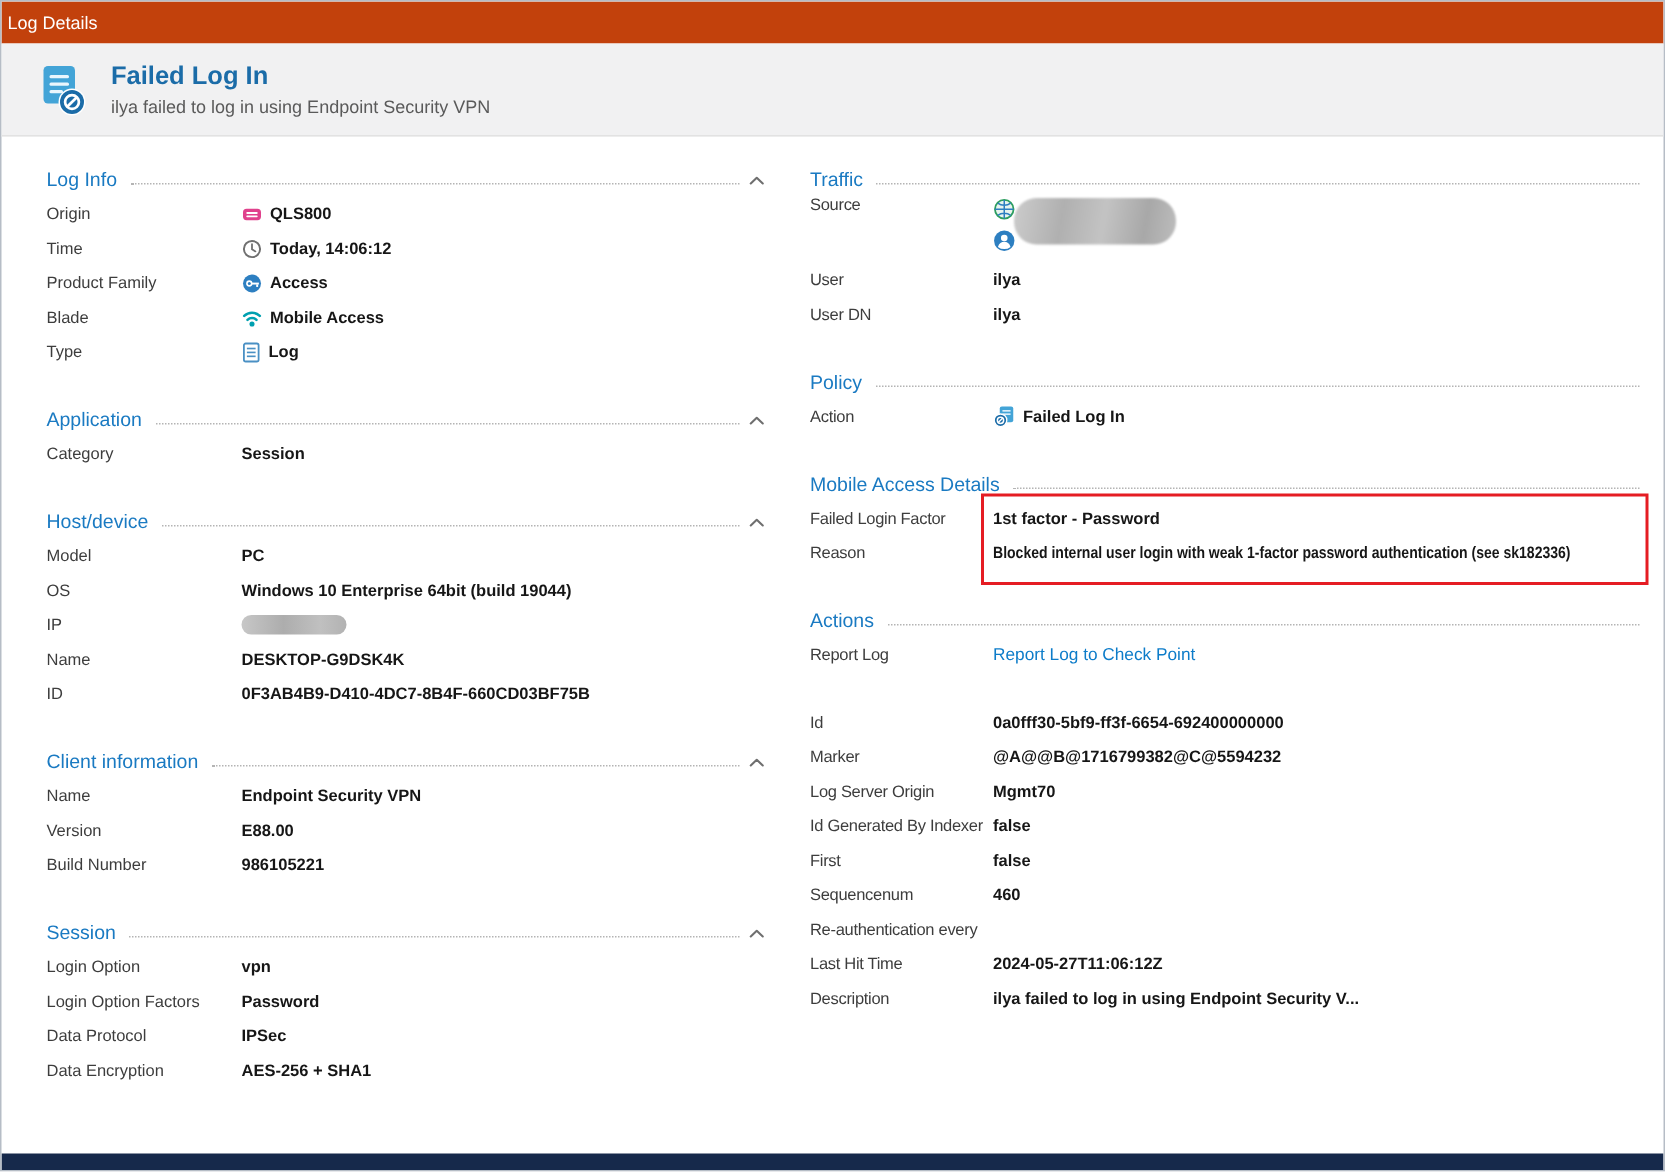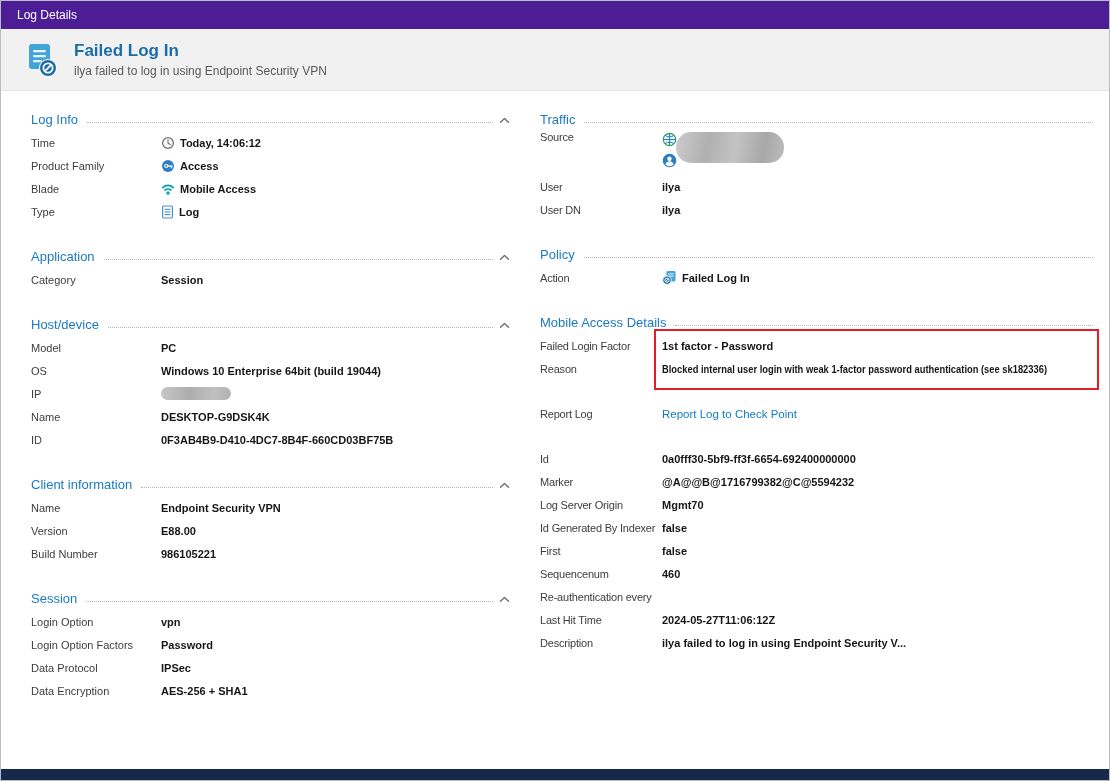--- a/index.html
+++ b/index.html
@@ -1,18 +1,18 @@
 <!DOCTYPE html>
 <html><head>
 <meta charset="utf-8">
 <style>
   html,body{margin:0;padding:0;}
   body{font-family:"Liberation Sans",sans-serif;background:#e9e9e9;}
   .window{width:1110px;height:781px;background:#fff;position:relative;overflow:hidden;border:1px solid #b6bdc6;box-sizing:border-box;}
-  .titlebar{height:28px;background:#4c1d95;color:#fff;display:flex;align-items:center;padding:0 16px;font-size:12px;box-sizing:border-box;}
+  .titlebar{height:28px;background:#c2410c;color:#fff;display:flex;align-items:center;padding:0 4px;font-size:12px;box-sizing:border-box;}
   .header{height:62px;background:#f1f1f2;border-bottom:1px solid #e2e2e2;display:flex;align-items:center;padding-left:22px;gap:15px;box-sizing:border-box;}
   .hicon{flex:0 0 auto;}
   .htitle{color:#1b6ca8;font-size:17px;font-weight:700;}
   .hsub{color:#5a5a5a;font-size:12px;margin-top:3px;}
   .content{display:flex;padding:17px 16px 0 30px;align-items:flex-start;}
   .col{box-sizing:border-box;}
   .col-left{width:487px;}
   .col-right{width:553px;margin-left:30px;}
   .section{margin-bottom:22px;}
   .sec-head{height:23px;display:flex;align-items:center;}
@@ -72,20 +72,33 @@
             <span class="sec-title">Log Info</span>
             <span class="dots"></span>
             <span class="icn chev">
               <svg width="11" height="7" viewBox="0 0 11 7">
                 <path d="M1.5 5.3 5.5 1.5 9.5 5.3" fill="none" stroke="#6f6f6f" stroke-width="1.4" stroke-linecap="round" stroke-linejoin="round"></path>
               </svg>
             </span>
           </div>
           <div class="rows">
             <div class="row">
+              <span class="lbl">Origin</span>
+              <span class="val">
+                <span class="icn">
+                  <svg width="14" height="14" viewBox="0 0 14 14">
+                    <rect x="1" y="3.2" width="12" height="7.6" rx="2.4" fill="#e0418c"></rect>
+                    <rect x="3.2" y="5.4" width="7.6" height="1.2" rx=".6" fill="#fff"></rect>
+                    <rect x="3.2" y="7.6" width="7.6" height="1.2" rx=".6" fill="#fff"></rect>
+                  </svg>
+                </span>
+                <span>QLS800</span>
+              </span>
+            </div>
+            <div class="row">
               <span class="lbl">Time</span>
               <span class="val">
                 <span class="icn">
                   <svg width="14" height="14" viewBox="0 0 14 14">
                     <circle cx="7" cy="7" r="5.4" fill="none" stroke="#707070" stroke-width="1.3"></circle>
                     <path d="M7 3.8v3.4l2.3 1.4" fill="none" stroke="#707070" stroke-width="1.2" stroke-linecap="round"></path>
                   </svg>
                 </span>
                 <span>Today, 14:06:12</span>
               </span>
@@ -344,20 +357,24 @@
             </div>
             <div class="row">
               <span class="lbl">Reason</span>
               <span class="val">
                 <span class="fit">Blocked internal user login with weak 1-factor password authentication (see sk182336)</span>
               </span>
             </div>
           </div>
         </div>
         <div class="section">
+          <div class="sec-head">
+            <span class="sec-title">Actions</span>
+            <span class="dots"></span>
+          </div>
           <div class="rows">
             <div class="row">
               <span class="lbl">Report Log</span>
               <span class="val">
                 <a class="link">Report Log to Check Point</a>
               </span>
             </div>
           </div>
         </div>
         <div class="section">

